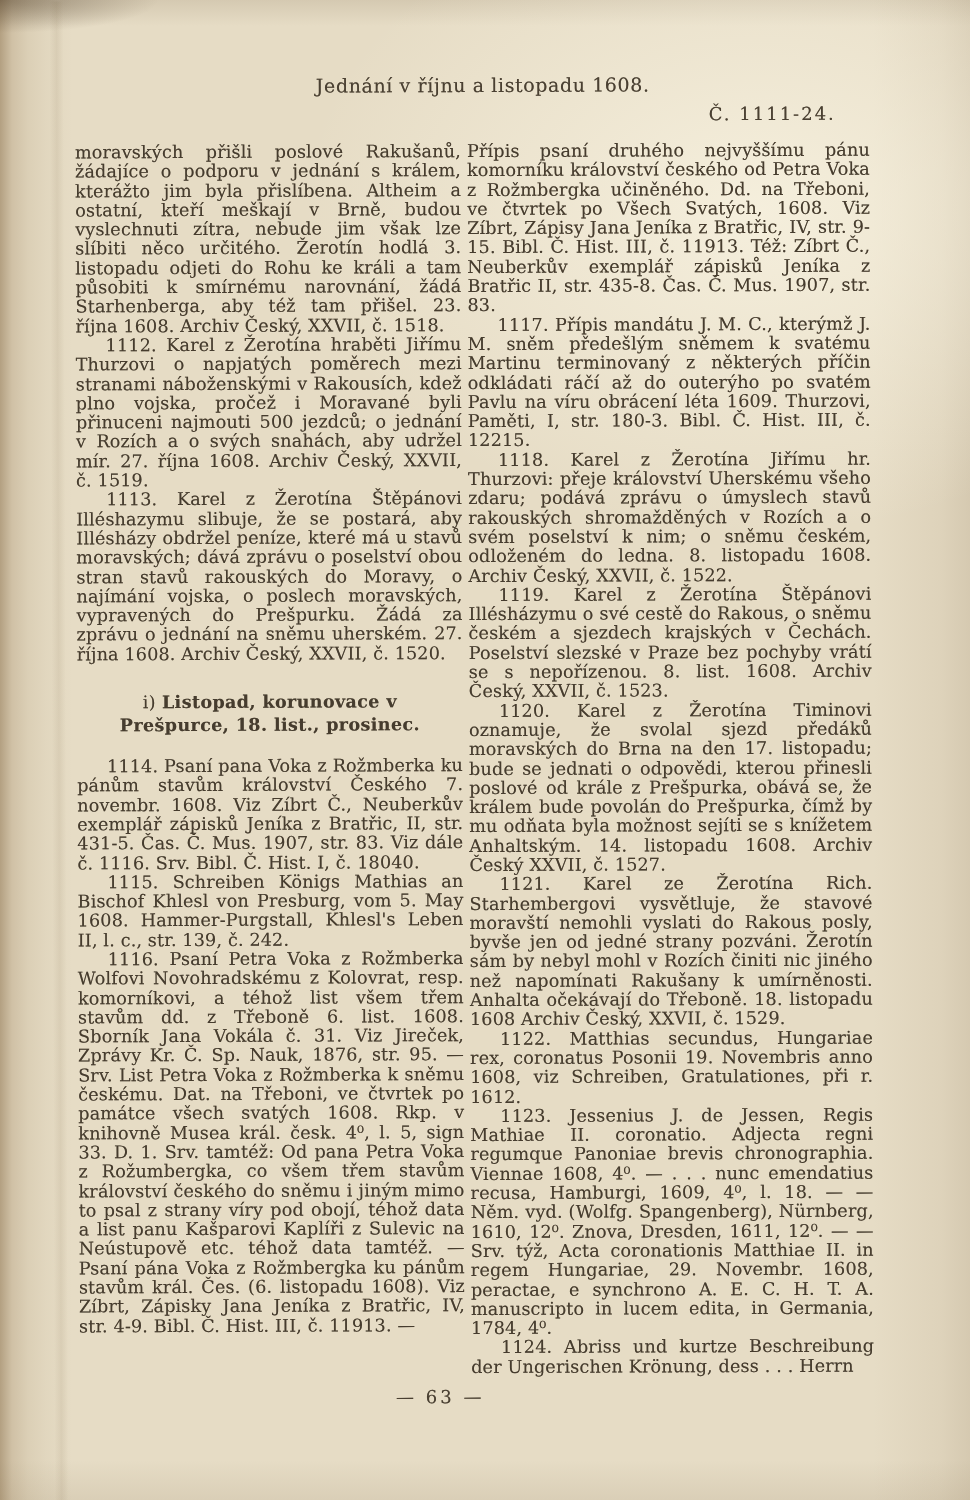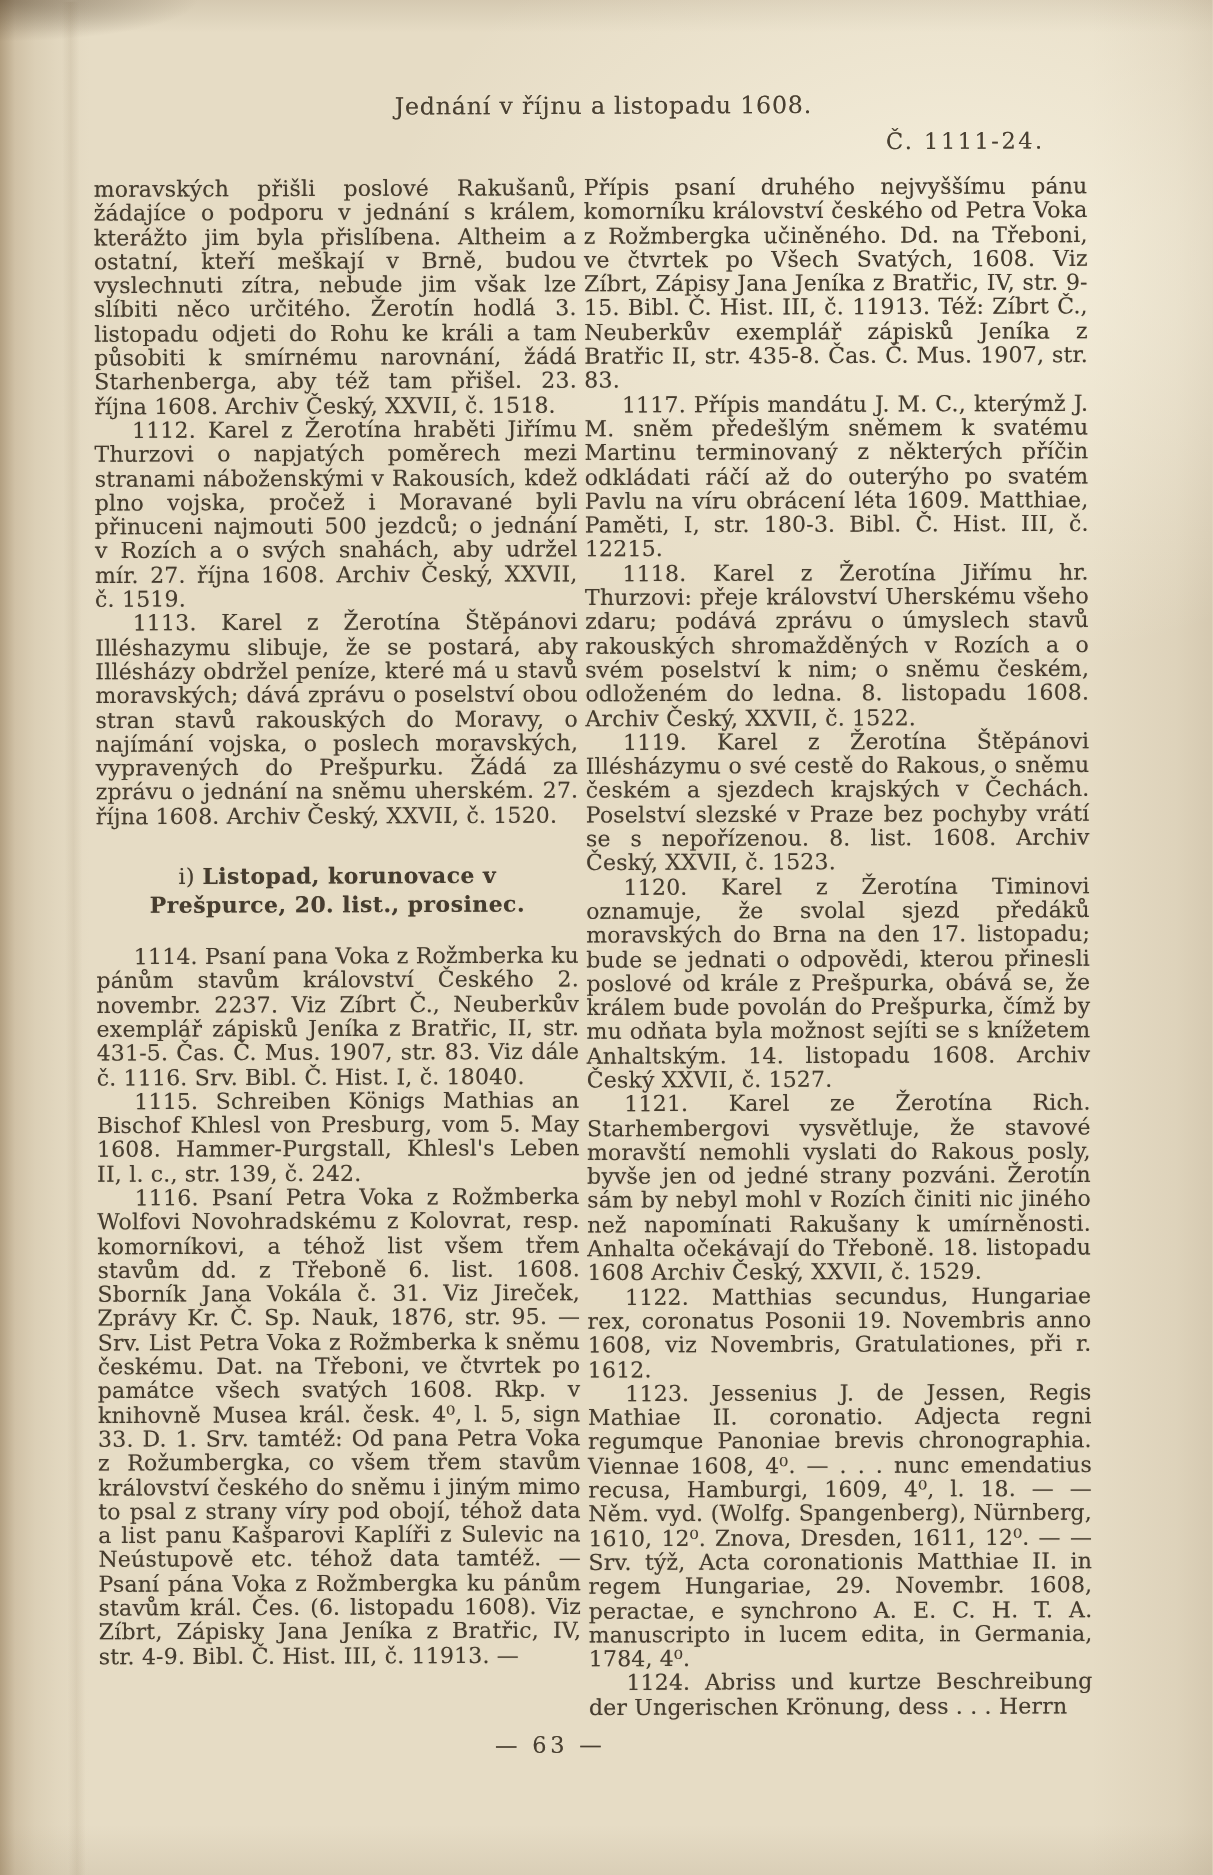--- a/index.html
+++ b/index.html
@@ -64,30 +64,30 @@
 <body>
 
 <div class="page">
   <div class="crease"></div>
   <div class="header-title">Jednání v říjnu a listopadu 1608.</div>
   <div class="header-number">Č. 1111-24.</div>
   <div class="col col-left">
       <p class="cont"><span>moravských přišli poslové Rakušanů, žádajíce o podporu v jednání s králem, kterážto jim byla přislíbena. Altheim a ostatní, kteří meškají v Brně, budou vyslechnuti zítra, nebude jim však lze slíbiti něco určitého. Žerotín hodlá 3. listopadu odjeti do Rohu ke králi a tam působiti k smírnému narovnání, žádá Starhenberga, aby též tam přišel. 23. října 1608. Archiv Český, XXVII, č. 1518.</span></p>
       <p class="entry"><span>1112. Karel z Žerotína hraběti Jiřímu Thurzovi o napjatých poměrech mezi stranami náboženskými v Rakousích, kdež plno vojska, pročež i Moravané byli přinuceni najmouti 500 jezdců; o jednání v Rozích a o svých snahách, aby udržel mír. 27. října 1608. Archiv Český, XXVII, č. 1519.</span></p>
       <p class="entry"><span>1113. Karel z Žerotína Štěpánovi Illéshazymu slibuje, že se postará, aby Illésházy obdržel peníze, které má u stavů moravských; dává zprávu o poselství obou stran stavů rakouských do Moravy, o najímání vojska, o poslech moravských, vypravených do Prešpurku. Žádá za zprávu o jednání na sněmu uherském. 27. října 1608. Archiv Český, XXVII, č. 1520.</span></p>
-      <p class="section-heading"><span class="heading-prefix">i) </span><span class="heading-text">Listopad, korunovace v Prešpurce, 20. list., prosinec.</span></p>
-      <p class="entry"><span>1114. Psaní pana Voka z Rožmberka ku pánům stavům království Českého 2. novembr. 2237. Viz </span><span class="it">Zíbrt Č.</span><span>, Neuberkův exemplář zápisků Jeníka z Bratřic, II, str. 431-5. Čas. Č. Mus. 1907, str. 83. Viz dále č. 1116. Srv. Bibl. Č. Hist. I, č. 18040.</span></p>
+      <p class="section-heading"><span class="heading-prefix">i) </span><span class="heading-text">Listopad, korunovace v Prešpurce, 18. list., prosinec.</span></p>
+      <p class="entry"><span>1114. Psaní pana Voka z Rožmberka ku pánům stavům království Českého 7. novembr. 1608. Viz </span><span class="it">Zíbrt Č.</span><span>, Neuberkův exemplář zápisků Jeníka z Bratřic, II, str. 431-5. Čas. Č. Mus. 1907, str. 83. Viz dále č. 1116. Srv. Bibl. Č. Hist. I, č. 18040.</span></p>
       <p class="entry"><span>1115. Schreiben Königs Mathias an Bischof Khlesl von Presburg, vom 5. May 1608. </span><span class="it">Hammer-Purgstall</span><span>, Khlesl's Leben II, l. c., str. 139, č. 242.</span></p>
       <p class="entry"><span>1116. Psaní Petra Voka z Rožmberka Wolfovi Novohradskému z Kolovrat, resp. komorníkovi, a téhož list všem třem stavům dd. z Třeboně 6. list. 1608. Sborník Jana Vokála č. 31. Viz </span><span class="it">Jireček</span><span>, Zprávy Kr. Č. Sp. Nauk, 1876, str. 95. — Srv. List Petra Voka z Rožmberka k sněmu českému. Dat. na Třeboni, ve čtvrtek po památce všech svatých 1608. Rkp. v knihovně Musea král. česk. 4⁰, l. 5, sign 33. D. 1. Srv. tamtéž: Od pana Petra Voka z Rožumbergka, co všem třem stavům království českého do sněmu i jiným mimo to psal z strany víry pod obojí, téhož data a list panu Kašparovi Kaplíři z Sulevic na Neústupově etc. téhož data tamtéž. — Psaní pána Voka z Rožmbergka ku pánům stavům král. Čes. (6. listopadu 1608). Viz </span><span class="it">Zíbrt</span><span>, Zápisky Jana Jeníka z Bratřic, IV, str. 4-9. Bibl. Č. Hist. III, č. 11913. —</span></p>
     </div>
   <div class="col col-right">
       <p class="cont"><span>Přípis psaní druhého nejvyššímu pánu komorníku království českého od Petra Voka z Rožmbergka učiněného. Dd. na Třeboni, ve čtvrtek po Všech Svatých, 1608. Viz </span><span class="it">Zíbrt</span><span>, Zápisy Jana Jeníka z Bratřic, IV, str. 9-15. Bibl. Č. Hist. III, č. 11913. Též: </span><span class="it">Zíbrt Č.</span><span>, Neuberkův exemplář zápisků Jeníka z Bratřic II, str. 435-8. Čas. Č. Mus. 1907, str. 83.</span></p>
-      <p class="entry"><span>1117. Přípis mandátu J. M. C., kterýmž J. M. sněm předešlým sněmem k svatému Martinu terminovaný z některých příčin odkládati ráčí až do outerýho po svatém Pavlu na víru obrácení léta 1609. </span><span class="it">Matthiae</span><span>, Paměti, I, str. 180-3. Bibl. Č. Hist. III, č. 12215.</span></p>
+      <p class="entry"><span>1117. Přípis mandátu J. M. C., kterýmž J. M. sněm předešlým sněmem k svatému Martinu terminovaný z některých příčin odkládati ráčí až do outerýho po svatém Pavlu na víru obrácení léta 1609. </span><span class="it">Thurzovi</span><span>, Paměti, I, str. 180-3. Bibl. Č. Hist. III, č. 12215.</span></p>
       <p class="entry"><span>1118. Karel z Žerotína Jiřímu hr. Thurzovi: přeje království Uherskému všeho zdaru; podává zprávu o úmyslech stavů rakouských shromažděných v Rozích a o svém poselství k nim; o sněmu českém, odloženém do ledna. 8. listopadu 1608. Archiv Český, XXVII, č. 1522.</span></p>
       <p class="entry"><span>1119. Karel z Žerotína Štěpánovi Illésházymu o své cestě do Rakous, o sněmu českém a sjezdech krajských v Čechách. Poselství slezské v Praze bez pochyby vrátí se s nepořízenou. 8. list. 1608. Archiv Český, XXVII, č. 1523.</span></p>
       <p class="entry"><span>1120. Karel z Žerotína Timinovi oznamuje, že svolal sjezd předáků moravských do Brna na den 17. listopadu; bude se jednati o odpovědi, kterou přinesli poslové od krále z Prešpurka, obává se, že králem bude povolán do Prešpurka, čímž by mu odňata byla možnost sejíti se s knížetem Anhaltským. 14. listopadu 1608. Archiv Český XXVII, č. 1527.</span></p>
       <p class="entry"><span>1121. Karel ze Žerotína Rich. Starhembergovi vysvětluje, že stavové moravští nemohli vyslati do Rakous posly, byvše jen od jedné strany pozváni. Žerotín sám by nebyl mohl v Rozích činiti nic jiného než napomínati Rakušany k umírněnosti. Anhalta očekávají do Třeboně. 18. listopadu 1608 Archiv Český, XXVII, č. 1529.</span></p>
-      <p class="entry"><span>1122. Matthias secundus, Hungariae rex, coronatus Posonii 19. Novembris anno 1608, viz </span><span class="it">Novembris</span><span>, Gratulationes, při r. 1612.</span></p>
+      <p class="entry"><span>1122. Matthias secundus, Hungariae rex, coronatus Posonii 19. Novembris anno 1608, viz </span><span class="it">Schreiben</span><span>, Gratulationes, při r. 1612.</span></p>
       <p class="entry"><span>1123. </span><span class="it">Jessenius J. de Jessen</span><span>, Regis Mathiae II. coronatio. Adjecta regni regumque Panoniae brevis chronographia. Viennae 1608, 4⁰. — . . . nunc emendatius recusa, Hamburgi, 1609, 4⁰, l. 18. — — Něm. vyd. (Wolfg. Spangenberg), Nürnberg, 1610, 12⁰. Znova, Dresden, 1611, 12⁰. — — Srv. </span><span class="it">týž</span><span>, Acta coronationis Matthiae II. in regem Hungariae, 29. Novembr. 1608, peractae, e synchrono A. E. C. H. T. A. manuscripto in lucem edita, in Germania, 1784, 4⁰.</span></p>
       <p class="entry"><span>1124. Abriss und kurtze Beschreibung der Ungerischen Krönung, dess . . . Herrn</span></p>
     </div>
   <div class="folio">— 63 —</div>
 </div>
 
 </body></html>

